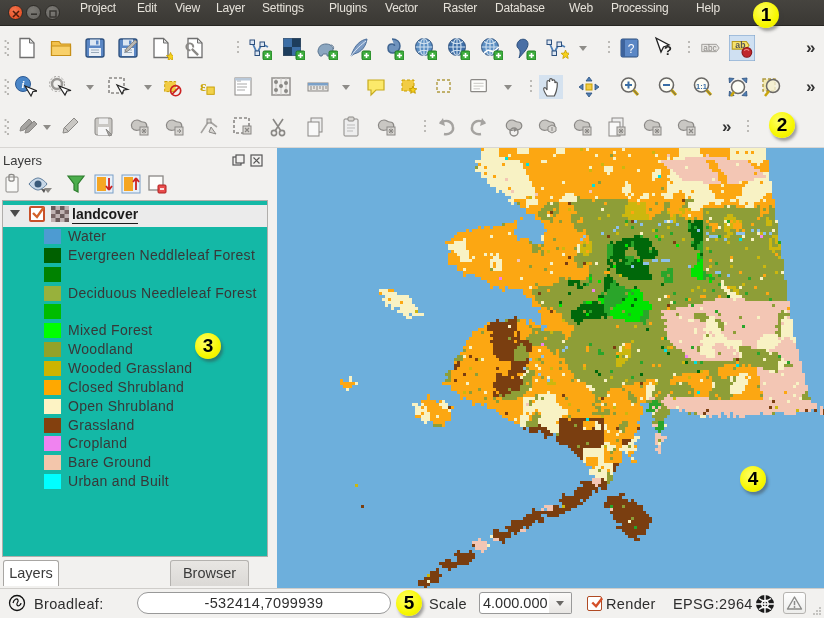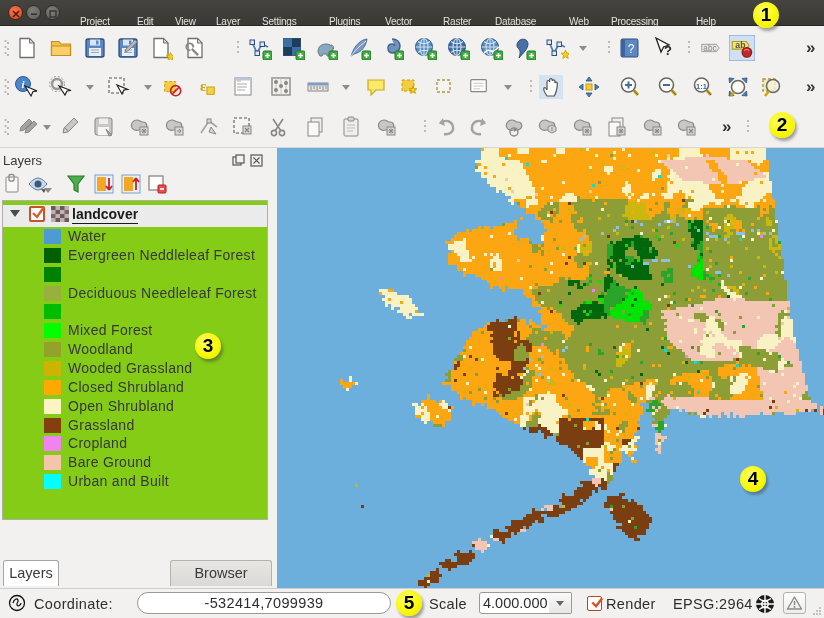--- a/index.html
+++ b/index.html
@@ -1,27 +1,27 @@
 <!DOCTYPE html>
 <html><head><meta charset="utf-8"><style>
 *{margin:0;padding:0;box-sizing:border-box}
 html,body{width:824px;height:618px;overflow:hidden;font-family:"Liberation Sans",sans-serif;background:#f2f1ef}
 .abs{position:absolute}
 #titlebar{position:absolute;left:0;top:0;width:824px;height:26px;background:linear-gradient(#46443f,#3a3834);border-bottom:1px solid #272622}
 .wbtn{position:absolute;top:5px;width:15px;height:15px;border-radius:50%;border:1.5px solid #2e2c28}
-.menu{position:absolute;top:16px;font-size:10px;color:#e6e2da;letter-spacing:-.2px}
+.menu{position:absolute;top:1px;font-size:12px;color:#e6e2da;letter-spacing:-.2px}
 #toolbars{position:absolute;left:0;top:26px;width:824px;height:122px;background:#f2f1ef;border-bottom:1px solid #d8d6d3}
 .grip{position:absolute;width:5px;height:18px;background:radial-gradient(circle 1px at 1.5px 2px,#b9b7b3 1px,transparent 1.2px),radial-gradient(circle 1px at 4px 4px,#b9b7b3 1px,transparent 1.2px);background-size:5px 6px}
 .tsep{position:absolute;width:2px;height:16px;background:radial-gradient(circle 1px at 1px 2px,#bcbab6 1px,transparent 1.2px);background-size:2px 5px}
 .ddown{position:absolute;width:0;height:0;border-left:4px solid transparent;border-right:4px solid transparent;border-top:5px solid #8e8c88}
 .chev{position:absolute;font-size:17px;font-weight:bold;color:#333;line-height:14px}
 .ycirc{position:absolute;width:26px;height:26px;border-radius:50%;background:radial-gradient(circle at 40% 35%,#ffff66,#f7f700 60%,#e8e400);box-shadow:2px 3px 3px rgba(60,60,60,.45);text-align:center;font-weight:bold;font-size:19px;line-height:26px;color:#000;z-index:50}
 #dock{position:absolute;left:0;top:148px;width:277px;height:440px;background:#f2f1ef}
 #dtitle{position:absolute;left:3px;top:5px;font-size:13px;color:#3a3a3a}
-#tree{position:absolute;left:2px;top:52px;width:266px;height:320px;background:#84cc16;border:1px solid #b0aeab;overflow:hidden}
+#tree{position:absolute;left:2px;top:52px;width:266px;height:357px;background:#14b8a6;border:1px solid #b0aeab;overflow:hidden}
 .leg{position:absolute;left:41px;width:17px;height:15px}
 .legt{position:absolute;left:65px;font-size:14px;letter-spacing:.3px;color:#383838;line-height:17px;height:17px;white-space:nowrap}
 .tab{position:absolute;top:412px;height:26px;font-size:14.5px;color:#3a3a3a;text-align:center;line-height:25px;border:1px solid #b4b2af;border-bottom:none;border-radius:3px 3px 0 0;background:linear-gradient(#e8e6e3,#dbd9d6)}
 #statusbar{position:absolute;left:0;top:588px;width:824px;height:30px;background:#f2f1ef;border-top:1px solid #cfcdca;font-size:14.5px;letter-spacing:.35px;color:#2e2e2e}
 #canvas{position:absolute;left:277px;top:148px;width:547px;height:440px;background:#6DAFDC;overflow:hidden}
 svg{display:block}
 .ticon{position:absolute}
 </style></head><body>
 
 <div id="titlebar">
@@ -464,21 +464,21 @@
 <div class="leg" style="top:217px;background:#83400e"></div>
 <div class="legt" style="top:216px">Grassland</div>
 <div class="leg" style="top:235px;background:#f083f0"></div>
 <div class="legt" style="top:234px">Cropland</div>
 <div class="leg" style="top:254px;background:#f3c6ab"></div>
 <div class="legt" style="top:253px">Bare Ground</div>
 <div class="leg" style="top:273px;background:#00ffff"></div>
 <div class="legt" style="top:272px">Urban and Built</div>
  </div>
  <div class="tab" style="left:3px;width:56px;background:#fff;border-color:#a8a6a3;z-index:3">Layers</div>
- <div class="tab" style="left:170px;width:102px">Browser</div>
+ <div class="tab" style="left:170px;width:79px">Browser</div>
 </div>
 <div class="ycirc" style="left:195px;top:333px">3</div>
 
 <div id="canvas">
 <svg width="547" height="440" viewBox="0 0 547 440" shape-rendering="crispEdges">
       <rect width="547" height="440" fill="#6DAFDC"></rect>
       <path fill="#FCA712" d="M204 0h3v3h-3zM222 0h18v6h-18zM252 0h27v6h-27zM288 0h15v45h-15zM306 0h3v51h-3zM312 0h33v3h-33zM348 0h54v3h-54zM423 0h30v6h-30zM303 3h3v48h-3zM309 3h27v3h-27zM339 3h36v3h-36zM378 3h24v3h-24zM459 3h3v3h-3zM468 3h3v3h-3zM474 3h3v3h-3zM222 6h9v3h-9zM234 6h42v6h-42zM279 6h9v27h-9zM309 6h9v12h-9zM321 6h12v9h-12zM336 6h15v3h-15zM354 6h24v15h-24zM381 6h9v6h-9zM393 6h9v3h-9zM426 6h3v3h-3zM432 6h21v3h-21zM231 9h3v3h-3zM276 9h3v45h-3zM318 9h3v39h-3zM333 9h3v9h-3zM339 9h15v9h-15zM378 9h3v12h-3zM393 9h3v3h-3zM450 9h3v3h-3zM243 12h21v3h-21zM270 12h6v36h-6zM336 12h3v39h-3zM429 12h9v3h-9zM471 12h3v3h-3zM486 12h6v12h-6zM201 15h3v3h-3zM225 15h3v3h-3zM246 15h3v6h-3zM252 15h18v18h-18zM321 15h3v18h-3zM327 15h6v3h-6zM381 15h6v6h-6zM432 15h9v6h-9zM474 15h6v3h-6zM483 15h3v9h-3zM207 18h3v3h-3zM249 18h3v9h-3zM309 18h3v33h-3zM315 18h3v18h-3zM324 18h3v33h-3zM339 18h6v33h-6zM348 18h6v15h-6zM387 18h3v27h-3zM477 18h6v3h-6zM345 21h3v18h-3zM354 21h6v24h-6zM363 21h15v3h-15zM384 21h3v18h-3zM390 21h3v6h-3zM435 21h9v3h-9zM207 24h3v3h-3zM312 24h3v18h-3zM327 24h3v27h-3zM333 24h3v27h-3zM360 24h15v21h-15zM441 24h6v9h-6zM477 24h3v3h-3zM216 27h3v3h-3zM330 27h3v24h-3zM447 27h3v30h-3zM378 30h6v24h-6zM390 30h3v3h-3zM255 33h15v6h-15zM279 33h6v18h-6zM351 33h3v3h-3zM375 33h3v12h-3zM393 33h3v3h-3zM444 33h3v3h-3zM465 33h6v3h-6zM483 33h3v3h-3zM285 36h3v12h-3zM321 36h3v15h-3zM432 36h12v6h-12zM450 36h18v3h-18zM231 39h3v3h-3zM258 39h6v6h-6zM267 39h3v18h-3zM315 39h3v15h-3zM444 39h3v3h-3zM450 39h15v9h-15zM264 42h3v18h-3zM384 42h3v3h-3zM402 42h3v18h-3zM414 42h3v3h-3zM435 42h9v3h-9zM261 45h3v18h-3zM297 45h6v3h-6zM312 45h3v6h-3zM345 45h3v6h-3zM351 45h3v3h-3zM357 45h9v3h-9zM372 45h3v15h-3zM396 45h6v21h-6zM405 45h3v6h-3zM438 45h9v6h-9zM489 45h6v12h-6zM249 48h3v3h-3zM258 48h3v3h-3zM270 48h3v6h-3zM348 48h3v3h-3zM354 48h9v3h-9zM375 48h3v21h-3zM384 48h3v15h-3zM411 48h3v3h-3zM450 48h9v3h-9zM486 48h3v3h-3zM237 51h12v3h-12zM273 51h3v3h-3zM279 51h3v3h-3zM351 51h9v3h-9zM363 51h9v3h-9zM387 51h9v3h-9zM450 51h3v6h-3zM459 51h3v9h-3zM483 51h3v18h-3zM495 51h3v9h-3zM243 54h6v6h-6zM282 54h9v18h-9zM327 54h3v3h-3zM360 54h3v3h-3zM369 54h3v12h-3zM381 54h3v12h-3zM393 54h3v15h-3zM405 54h3v3h-3zM432 54h6v6h-6zM444 54h3v6h-3zM453 54h6v3h-6zM468 54h3v3h-3zM477 54h6v3h-6zM486 54h3v6h-3zM252 57h9v9h-9zM291 57h6v3h-6zM378 57h3v9h-3zM426 57h6v3h-6zM438 57h6v3h-6zM462 57h6v3h-6zM477 57h3v3h-3zM489 57h3v9h-3zM249 60h3v6h-3zM276 60h3v3h-3zM294 60h3v6h-3zM390 60h3v3h-3zM408 60h3v12h-3zM423 60h3v12h-3zM270 63h3v3h-3zM291 63h3v45h-3zM297 63h3v3h-3zM354 63h3v3h-3zM372 63h3v9h-3zM402 63h3v3h-3zM411 63h12v3h-12zM486 63h3v3h-3zM258 66h3v6h-3zM273 66h3v3h-3zM279 66h3v33h-3zM405 66h3v3h-3zM414 66h9v3h-9zM243 69h3v3h-3zM261 69h3v3h-3zM276 69h3v21h-3zM303 69h3v6h-3zM414 69h3v3h-3zM420 69h3v3h-3zM480 69h3v3h-3zM237 72h3v9h-3zM264 72h9v3h-9zM285 72h6v27h-6zM300 72h3v3h-3zM429 72h3v3h-3zM453 72h3v3h-3zM459 72h3v12h-3zM228 75h9v9h-9zM267 75h9v6h-9zM282 75h3v54h-3zM294 75h3v57h-3zM432 75h9v3h-9zM456 75h3v6h-3zM462 75h3v6h-3zM474 75h3v3h-3zM201 78h3v51h-3zM207 78h6v27h-6zM216 78h12v27h-12zM435 78h6v3h-6zM189 81h3v21h-3zM195 81h6v27h-6zM204 81h3v51h-3zM213 81h3v6h-3zM270 81h6v21h-6zM297 81h3v18h-3zM306 81h3v6h-3zM435 81h3v3h-3zM465 81h3v3h-3zM180 84h9v6h-9zM192 84h3v27h-3zM228 84h3v54h-3zM234 84h3v57h-3zM267 84h3v36h-3zM300 84h6v6h-6zM177 87h3v6h-3zM231 87h3v54h-3zM237 87h3v54h-3zM309 87h3v9h-3zM174 90h3v6h-3zM180 90h6v3h-6zM213 90h3v15h-3zM243 90h9v39h-9zM300 90h3v6h-3zM306 90h3v3h-3zM168 93h6v3h-6zM240 93h3v18h-3zM276 93h3v42h-3zM303 93h3v3h-3zM252 96h3v21h-3zM261 96h3v3h-3zM264 99h3v3h-3zM288 99h3v15h-3zM174 102h3v15h-3zM261 102h3v36h-3zM273 102h3v12h-3zM279 102h3v33h-3zM285 102h3v3h-3zM297 102h3v6h-3zM309 102h3v3h-3zM171 105h3v12h-3zM177 105h3v12h-3zM210 105h3v30h-3zM216 105h3v3h-3zM222 105h6v6h-6zM255 105h6v30h-6zM270 105h3v33h-3zM498 105h3v3h-3zM180 108h3v15h-3zM198 108h3v21h-3zM207 108h3v24h-3zM213 108h3v3h-3zM264 108h3v30h-3zM285 108h3v21h-3zM453 108h3v3h-3zM195 111h3v15h-3zM225 111h3v33h-3zM291 111h3v18h-3zM432 111h3v3h-3zM183 114h12v6h-12zM216 114h3v6h-3zM240 114h3v27h-3zM297 114h3v18h-3zM312 114h3v3h-3zM273 117h3v6h-3zM288 117h3v15h-3zM306 117h6v12h-6zM183 120h3v3h-3zM189 120h6v6h-6zM252 120h3v18h-3zM300 120h6v12h-6zM186 123h3v6h-3zM213 123h12v6h-12zM267 123h3v15h-3zM327 123h6v3h-6zM462 123h3v3h-3zM273 126h3v12h-3zM486 126h3v3h-3zM213 129h9v9h-9zM246 129h6v18h-6zM306 129h3v3h-3zM222 132h3v9h-3zM243 132h3v9h-3zM255 135h3v6h-3zM213 138h3v3h-3zM258 138h3v3h-3zM450 138h3v3h-3zM477 138h3v3h-3zM111 141h6v3h-6zM252 141h3v9h-3zM270 141h3v3h-3zM102 144h3v3h-3zM489 144h3v3h-3zM249 147h3v3h-3zM255 147h3v12h-3zM390 147h3v3h-3zM423 147h6v3h-6zM441 147h3v3h-3zM111 150h3v3h-3zM411 150h3v3h-3zM123 153h3v3h-3zM258 153h3v6h-3zM261 156h3v3h-3zM264 159h6v18h-6zM273 159h3v3h-3zM390 159h3v3h-3zM510 159h3v3h-3zM261 162h3v3h-3zM270 162h3v21h-3zM276 162h3v21h-3zM273 165h3v18h-3zM279 165h6v18h-6zM243 171h6v21h-6zM252 171h3v6h-3zM210 174h3v3h-3zM240 174h3v9h-3zM255 174h3v6h-3zM285 174h6v12h-6zM372 174h3v3h-3zM207 177h3v66h-3zM249 177h3v12h-3zM258 177h6v3h-6zM291 177h6v6h-6zM339 177h3v3h-3zM201 180h6v3h-6zM252 180h3v6h-3zM267 180h3v3h-3zM195 183h9v27h-9zM210 183h6v3h-6zM237 183h3v6h-3zM258 183h3v3h-3zM291 183h3v6h-3zM204 186h3v24h-3zM210 186h3v75h-3zM288 186h3v6h-3zM192 189h3v9h-3zM213 189h3v3h-3zM267 189h3v3h-3zM384 189h3v3h-3zM189 192h3v42h-3zM237 192h3v3h-3zM213 195h3v66h-3zM348 195h6v6h-6zM186 198h3v3h-3zM255 198h15v3h-15zM309 198h3v6h-3zM393 198h3v3h-3zM192 201h3v6h-3zM255 201h6v9h-6zM264 201h9v6h-9zM279 201h3v54h-3zM183 204h6v3h-6zM252 204h3v6h-3zM261 204h3v6h-3zM273 204h3v15h-3zM339 204h3v3h-3zM216 207h3v27h-3zM267 207h6v21h-6zM276 207h3v27h-3zM186 210h3v15h-3zM192 210h6v9h-6zM219 210h3v9h-3zM255 210h3v12h-3zM264 210h3v3h-3zM282 210h6v3h-6zM177 213h3v3h-3zM183 213h3v39h-3zM198 213h9v12h-9zM222 213h12v9h-12zM252 213h3v9h-3zM258 213h6v3h-6zM285 213h3v12h-3zM459 213h3v3h-3zM249 216h3v3h-3zM261 216h6v3h-6zM282 216h3v3h-3zM288 216h3v33h-3zM306 216h3v3h-3zM375 216h3v3h-3zM381 216h3v3h-3zM447 216h12v3h-12zM465 216h3v9h-3zM471 216h3v12h-3zM180 219h3v27h-3zM195 219h3v39h-3zM258 219h3v12h-3zM264 219h3v9h-3zM441 219h15v9h-15zM459 219h6v6h-6zM468 219h3v6h-3zM474 219h6v33h-6zM174 222h6v9h-6zM192 222h3v21h-3zM219 222h12v3h-12zM261 222h3v3h-3zM273 222h3v9h-3zM282 222h3v36h-3zM291 222h3v33h-3zM426 222h6v6h-6zM456 222h3v6h-3zM201 225h6v15h-6zM225 225h6v3h-6zM240 225h6v3h-6zM294 225h3v6h-3zM405 225h21v3h-21zM459 225h3v3h-3zM186 228h3v15h-3zM198 228h3v27h-3zM234 228h3v3h-3zM255 228h3v21h-3zM261 228h3v18h-3zM267 228h3v18h-3zM285 228h3v18h-3zM396 228h15v6h-15zM414 228h15v3h-15zM432 228h3v15h-3zM444 228h6v3h-6zM468 228h3v3h-3zM480 228h3v9h-3zM63 231h3v6h-3zM174 231h3v12h-3zM264 231h3v15h-3zM297 231h3v39h-3zM369 231h9v3h-9zM393 231h3v6h-3zM411 231h12v6h-12zM426 231h6v18h-6zM471 231h3v21h-3zM66 234h12v3h-12zM165 234h9v3h-9zM177 234h3v9h-3zM249 234h3v3h-3zM258 234h3v12h-3zM294 234h3v36h-3zM300 234h9v27h-9zM357 234h6v15h-6zM366 234h6v3h-6zM375 234h3v3h-3zM396 234h3v3h-3zM423 234h3v15h-3zM66 237h9v3h-9zM189 237h3v15h-3zM270 237h9v6h-9zM345 237h12v3h-12zM366 237h3v18h-3zM414 237h9v3h-9zM468 237h3v15h-3zM204 240h3v18h-3zM216 240h3v3h-3zM309 240h3v30h-3zM333 240h12v15h-12zM348 240h9v3h-9zM363 240h3v9h-3zM417 240h6v3h-6zM480 240h3v12h-3zM201 243h3v12h-3zM219 243h3v3h-3zM249 243h6v6h-6zM273 243h6v3h-6zM312 243h3v27h-3zM330 243h3v3h-3zM345 243h6v21h-6zM354 243h3v3h-3zM381 243h3v3h-3zM393 243h3v3h-3zM411 243h3v3h-3zM417 243h3v6h-3zM465 243h3v9h-3zM483 243h3v3h-3zM507 243h3v3h-3zM150 246h3v18h-3zM186 246h3v3h-3zM192 246h3v6h-3zM207 246h3v3h-3zM246 246h3v3h-3zM315 246h3v9h-3zM378 246h3v3h-3zM420 246h3v3h-3zM438 246h3v3h-3zM456 246h9v6h-9zM219 249h6v3h-6zM240 249h6v18h-6zM285 249h3v12h-3zM321 249h3v3h-3zM327 249h6v6h-6zM360 249h3v24h-3zM441 249h3v3h-3zM453 249h3v3h-3zM483 249h3v3h-3zM144 252h6v3h-6zM153 252h6v21h-6zM162 252h3v3h-3zM207 252h3v3h-3zM216 252h3v9h-3zM222 252h18v12h-18zM255 252h3v3h-3zM288 252h3v9h-3zM324 252h3v3h-3zM351 252h3v39h-3zM363 252h3v3h-3zM147 255h3v3h-3zM159 255h3v12h-3zM219 255h3v9h-3zM318 255h6v3h-6zM330 255h6v6h-6zM339 255h6v21h-6zM357 255h3v30h-3zM144 258h3v3h-3zM162 258h3v18h-3zM174 258h3v3h-3zM291 258h3v9h-3zM315 258h3v6h-3zM324 258h6v3h-6zM354 258h3v33h-3zM363 258h3v9h-3zM165 261h6v12h-6zM258 261h3v3h-3zM303 261h6v9h-6zM318 261h3v3h-3zM324 261h3v3h-3zM333 261h6v3h-6zM144 264h3v3h-3zM171 264h3v9h-3zM222 264h6v3h-6zM231 264h9v6h-9zM249 264h3v3h-3zM255 264h3v3h-3zM261 264h3v3h-3zM300 264h3v6h-3zM333 264h3v33h-3zM345 264h3v9h-3zM138 267h6v3h-6zM225 267h6v3h-6zM240 267h3v9h-3zM252 267h3v6h-3zM285 267h6v3h-6zM315 267h9v3h-9zM327 267h6v9h-6zM336 267h3v30h-3zM348 267h3v6h-3zM159 270h3v6h-3zM231 270h6v3h-6zM291 270h3v3h-3zM156 273h3v3h-3zM165 273h3v6h-3zM237 273h3v3h-3zM279 273h3v3h-3zM306 273h12v6h-12zM330 276h3v6h-3zM339 276h3v3h-3zM360 276h3v3h-3zM309 279h6v3h-6zM348 279h3v12h-3zM327 282h3v12h-3zM339 282h3v3h-3zM330 285h3v9h-3zM342 285h6v6h-6zM339 288h3v3h-3zM342 291h3v9h-3zM339 294h3v21h-3zM357 297h3v3h-3zM327 300h3v15h-3zM330 303h3v12h-3zM336 303h3v12h-3zM342 303h3v12h-3zM351 303h6v3h-6zM333 306h3v3h-3zM351 306h3v3h-3zM309 309h12v9h-12zM333 312h3v3h-3zM354 312h6v3h-6zM315 318h3v3h-3zM324 318h3v3h-3zM330 321h3v3h-3z"></path>
       <path fill="#F8F2C4" d="M207 0h15v18h-15zM240 0h12v6h-12zM279 0h9v6h-9zM309 0h3v3h-3zM345 0h3v3h-3zM402 0h21v9h-21zM453 0h36v3h-36zM204 3h3v27h-3zM336 3h3v3h-3zM453 3h6v9h-6zM462 3h6v9h-6zM471 3h3v9h-3zM477 3h12v9h-12zM231 6h3v3h-3zM276 6h3v3h-3zM318 6h3v3h-3zM351 6h3v3h-3zM378 6h3v3h-3zM423 6h3v3h-3zM459 6h3v6h-3zM468 6h3v6h-3zM474 6h3v9h-3zM222 9h6v6h-6zM336 9h3v3h-3zM390 9h3v3h-3zM396 9h12v3h-12zM198 12h6v3h-6zM228 12h15v18h-15zM264 12h6v3h-6zM381 12h3v3h-3zM477 12h9v3h-9zM222 15h3v27h-3zM243 15h3v36h-3zM459 15h3v3h-3zM480 15h3v3h-3zM201 18h3v6h-3zM210 18h12v9h-12zM225 18h3v27h-3zM312 18h3v3h-3zM327 18h9v6h-9zM408 18h3v3h-3zM198 21h3v3h-3zM207 21h3v3h-3zM246 21h3v30h-3zM360 21h3v3h-3zM378 21h6v6h-6zM393 21h3v12h-3zM330 24h3v3h-3zM375 24h3v9h-3zM396 24h3v21h-3zM486 24h6v3h-6zM207 27h9v3h-9zM219 27h3v18h-3zM249 27h3v21h-3zM378 27h3v3h-3zM390 27h3v3h-3zM399 27h3v18h-3zM489 27h3v18h-3zM210 30h9v6h-9zM231 30h12v9h-12zM402 30h3v12h-3zM435 30h3v3h-3zM477 30h12v3h-12zM228 33h3v15h-3zM252 33h3v15h-3zM285 33h3v3h-3zM348 33h3v15h-3zM390 33h3v18h-3zM405 33h21v9h-21zM462 33h3v3h-3zM471 33h12v21h-12zM486 33h3v15h-3zM492 33h3v12h-3zM213 36h6v3h-6zM351 36h3v9h-3zM393 36h3v15h-3zM426 36h6v21h-6zM444 36h3v3h-3zM468 36h3v18h-3zM483 36h3v15h-3zM234 39h9v3h-9zM255 39h3v18h-3zM264 39h3v3h-3zM345 39h3v6h-3zM465 39h3v18h-3zM231 42h3v6h-3zM237 42h6v9h-6zM405 42h9v3h-9zM417 42h9v18h-9zM432 42h3v12h-3zM444 42h3v3h-3zM234 45h3v12h-3zM288 45h9v9h-9zM354 45h3v3h-3zM366 45h6v6h-6zM375 45h3v3h-3zM384 45h6v3h-6zM408 45h9v3h-9zM435 45h3v9h-3zM273 48h3v3h-3zM285 48h3v6h-3zM297 48h3v6h-3zM318 48h3v3h-3zM351 48h3v3h-3zM363 48h3v3h-3zM387 48h3v3h-3zM408 48h3v3h-3zM414 48h3v3h-3zM459 48h6v3h-6zM231 51h3v3h-3zM249 51h6v6h-6zM258 51h3v6h-3zM282 51h3v3h-3zM360 51h3v3h-3zM438 51h9v3h-9zM453 51h6v3h-6zM462 51h3v6h-3zM486 51h3v3h-3zM273 54h3v3h-3zM411 54h6v6h-6zM438 54h6v3h-6zM471 54h6v6h-6zM249 57h3v3h-3zM450 57h3v3h-3zM468 57h3v3h-3zM324 60h3v3h-3zM414 60h9v3h-9zM270 66h3v3h-3zM411 66h3v3h-3zM432 69h3v3h-3zM390 72h3v3h-3zM447 72h3v3h-3zM498 72h3v3h-3zM450 75h3v3h-3zM441 78h3v3h-3zM495 81h3v3h-3zM231 84h3v3h-3zM363 84h3v3h-3zM480 84h3v3h-3zM213 87h3v3h-3zM264 87h3v6h-3zM465 87h3v3h-3zM186 90h3v24h-3zM429 90h3v3h-3zM474 90h3v3h-3zM177 93h9v12h-9zM171 96h6v6h-6zM300 96h3v9h-3zM189 102h3v12h-3zM180 105h6v3h-6zM207 105h3v3h-3zM213 105h3v3h-3zM219 105h3v18h-3zM285 105h3v3h-3zM183 108h3v6h-3zM195 108h3v3h-3zM216 108h3v6h-3zM192 111h3v3h-3zM213 111h3v9h-3zM222 111h3v12h-3zM453 111h3v3h-3zM273 114h3v3h-3zM318 114h3v3h-3zM186 120h3v3h-3zM216 120h3v3h-3zM429 120h3v3h-3zM273 123h3v3h-3zM504 123h3v3h-3zM243 129h3v3h-3zM483 129h3v3h-3zM444 132h3v9h-3zM252 138h3v3h-3zM447 138h3v6h-3zM462 138h3v3h-3zM102 141h9v3h-9zM450 141h3v6h-3zM105 144h15v3h-15zM453 144h6v6h-6zM108 147h24v3h-24zM387 147h3v3h-3zM459 147h6v3h-6zM105 150h6v3h-6zM114 150h21v3h-21zM381 150h3v3h-3zM456 150h3v3h-3zM108 153h15v3h-15zM126 153h9v12h-9zM264 153h3v3h-3zM393 153h3v3h-3zM108 156h3v3h-3zM114 156h12v3h-12zM135 156h3v12h-3zM114 159h3v3h-3zM123 159h3v6h-3zM138 159h3v3h-3zM423 159h3v3h-3zM120 162h3v3h-3zM507 162h3v3h-3zM126 165h6v3h-6zM138 165h9v3h-9zM129 168h6v3h-6zM402 168h3v3h-3zM432 168h6v15h-6zM480 168h3v3h-3zM507 168h3v21h-3zM411 171h6v3h-6zM429 171h3v15h-3zM504 171h3v3h-3zM510 171h6v18h-6zM438 174h3v21h-3zM447 174h3v3h-3zM231 177h3v3h-3zM504 177h3v15h-3zM417 180h3v6h-3zM426 180h3v3h-3zM441 180h3v15h-3zM435 183h3v3h-3zM426 186h3v21h-3zM432 186h3v24h-3zM444 186h3v9h-3zM486 186h15v12h-15zM429 189h3v21h-3zM435 189h3v9h-3zM447 189h3v9h-3zM483 189h3v12h-3zM513 189h6v3h-6zM285 192h3v3h-3zM402 192h3v3h-3zM423 192h3v3h-3zM450 192h15v6h-15zM480 192h3v9h-3zM501 192h3v3h-3zM516 192h3v3h-3zM345 195h3v3h-3zM192 198h3v3h-3zM342 198h3v6h-3zM423 198h3v9h-3zM450 198h3v3h-3zM456 198h6v3h-6zM486 198h12v3h-12zM261 201h3v3h-3zM360 201h3v3h-3zM435 201h3v9h-3zM459 201h3v3h-3zM489 201h3v3h-3zM456 204h3v3h-3zM462 204h3v6h-3zM492 204h3v3h-3zM186 207h3v3h-3zM348 207h3v3h-3zM204 210h3v3h-3zM486 210h3v3h-3zM504 210h3v12h-3zM501 213h3v9h-3zM507 213h3v3h-3zM258 216h3v3h-3zM261 219h3v3h-3zM249 222h3v3h-3zM492 222h6v3h-6zM246 225h3v3h-3zM285 225h3v3h-3zM396 225h3v3h-3zM462 225h9v3h-9zM504 225h3v3h-3zM72 228h3v6h-3zM243 228h3v3h-3zM270 228h3v3h-3zM453 228h3v6h-3zM459 228h9v15h-9zM471 228h3v3h-3zM258 231h3v3h-3zM300 231h3v3h-3zM327 231h3v3h-3zM378 231h3v3h-3zM423 231h3v3h-3zM468 231h3v6h-3zM78 234h3v3h-3zM189 234h3v3h-3zM345 234h3v3h-3zM372 234h3v15h-3zM402 234h3v3h-3zM435 234h3v6h-3zM456 234h3v12h-3zM486 234h3v3h-3zM519 234h3v3h-3zM309 237h6v3h-6zM369 237h3v15h-3zM375 237h3v6h-3zM453 237h3v9h-3zM516 237h3v3h-3zM69 240h3v3h-3zM252 240h3v3h-3zM312 240h6v3h-6zM207 243h3v3h-3zM270 243h3v39h-3zM459 243h6v3h-6zM261 246h9v3h-9zM273 246h6v39h-6zM330 246h3v3h-3zM516 246h3v3h-3zM246 249h12v3h-12zM261 249h3v15h-3zM267 249h3v30h-3zM363 249h3v3h-3zM492 249h3v3h-3zM522 249h3v3h-3zM165 252h3v9h-3zM246 252h6v3h-6zM258 252h3v9h-3zM264 252h3v27h-3zM510 252h3v3h-3zM135 255h6v3h-6zM144 255h3v3h-3zM162 255h3v3h-3zM168 255h3v6h-3zM246 255h3v24h-3zM255 255h3v9h-3zM279 255h3v18h-3zM324 255h3v3h-3zM336 255h3v3h-3zM354 255h3v3h-3zM138 258h6v9h-6zM147 258h3v18h-3zM249 258h6v6h-6zM282 258h3v12h-3zM399 258h3v3h-3zM144 261h3v3h-3zM171 261h3v3h-3zM285 261h6v6h-6zM150 264h3v9h-3zM252 264h3v3h-3zM375 264h3v3h-3zM144 267h3v6h-3zM159 267h3v3h-3zM243 267h3v12h-3zM249 267h3v6h-3zM423 267h6v3h-6zM237 270h3v3h-3zM261 270h3v6h-3zM318 273h3v9h-3zM279 276h3v9h-3zM321 276h3v6h-3zM327 276h3v6h-3zM387 276h3v3h-3zM306 279h3v3h-3zM330 282h3v3h-3zM342 282h3v3h-3zM339 285h3v3h-3zM357 288h6v3h-6zM354 291h6v3h-6zM327 294h6v3h-6zM351 294h6v3h-6zM381 294h3v3h-3zM324 297h3v21h-3zM330 297h9v3h-9zM345 297h6v6h-6zM354 297h3v6h-3zM306 300h18v9h-18zM330 300h6v3h-6zM342 300h3v3h-3zM351 300h3v3h-3zM357 300h3v3h-3zM348 303h3v3h-3zM306 309h3v6h-3zM321 309h3v12h-3zM354 309h3v3h-3zM327 315h9v6h-9zM318 318h3v12h-3zM312 321h6v6h-6zM324 321h6v9h-6zM333 321h3v6h-3zM321 324h3v6h-3zM327 330h3v3h-3zM351 372h3v3h-3zM213 387h3v3h-3zM210 396h3v3h-3zM150 432h3v3h-3z"></path>
       <path fill="#CCB70E" d="M303 0h3v3h-3zM375 3h3v3h-3zM324 15h3v3h-3zM345 18h3v3h-3zM312 21h3v3h-3zM252 48h3v3h-3zM351 54h9v9h-9zM363 54h6v18h-6zM348 57h3v12h-3zM360 57h3v15h-3zM291 60h3v3h-3zM402 60h6v3h-6zM411 60h3v3h-3zM351 63h3v9h-3zM357 63h3v9h-3zM390 63h3v3h-3zM405 63h3v3h-3zM429 63h3v3h-3zM330 66h3v3h-3zM345 66h3v3h-3zM354 66h3v6h-3zM369 66h3v6h-3zM396 66h3v9h-3zM402 66h3v3h-3zM450 66h6v6h-6zM321 69h3v3h-3zM393 69h3v3h-3zM411 69h3v3h-3zM447 69h3v3h-3zM456 69h3v6h-3zM489 69h3v9h-3zM462 72h3v3h-3zM492 72h3v6h-3zM348 75h3v3h-3zM447 75h3v9h-3zM453 75h3v6h-3zM390 78h3v3h-3zM450 78h3v12h-3zM375 81h3v3h-3zM339 84h3v3h-3zM453 84h3v3h-3zM483 84h3v3h-3zM384 87h3v3h-3zM447 87h3v3h-3zM495 87h6v3h-6zM405 90h3v3h-3zM438 90h3v3h-3zM492 90h3v12h-3zM498 90h3v6h-3zM306 93h3v3h-3zM312 93h3v12h-3zM450 93h3v3h-3zM303 96h3v9h-3zM309 96h3v6h-3zM501 96h3v6h-3zM285 99h3v3h-3zM306 99h3v9h-3zM429 99h3v3h-3zM468 99h3v3h-3zM495 99h6v3h-6zM270 102h3v3h-3zM495 102h3v3h-3zM309 105h3v3h-3zM480 108h3v3h-3zM501 108h3v3h-3zM309 114h3v3h-3zM432 117h3v3h-3zM453 117h3v3h-3zM486 117h3v3h-3zM498 123h3v3h-3zM342 126h3v3h-3zM465 135h3v3h-3zM420 138h3v3h-3zM453 138h6v3h-6zM414 141h3v3h-3zM426 141h3v3h-3zM456 141h6v3h-6zM459 144h3v3h-3zM138 162h3v3h-3zM285 171h3v3h-3zM357 177h3v3h-3zM273 183h3v3h-3zM354 192h3v3h-3zM345 198h3v9h-3zM390 198h3v3h-3zM348 201h6v6h-6zM342 204h3v15h-3zM351 207h3v3h-3zM201 210h3v3h-3zM258 210h3v3h-3zM339 210h3v9h-3zM345 210h6v3h-6zM345 213h3v3h-3zM405 213h3v3h-3zM192 219h3v3h-3zM273 219h3v3h-3zM306 219h3v3h-3zM423 222h3v3h-3zM333 228h3v3h-3zM411 228h3v3h-3zM273 231h3v6h-3zM348 231h3v3h-3zM270 234h3v3h-3zM276 234h3v3h-3zM378 234h3v3h-3zM186 243h3v3h-3zM396 249h3v3h-3zM291 255h3v3h-3zM336 258h3v3h-3zM498 258h3v3h-3zM519 261h3v3h-3zM348 264h3v3h-3zM324 267h3v3h-3zM327 297h3v3h-3zM78 336h3v3h-3zM285 357h3v3h-3zM150 426h3v3h-3z"></path>
       <path fill="#8E9E37" d="M333 6h3v3h-3zM198 18h3v3h-3zM321 33h3v3h-3zM384 39h3v3h-3zM300 48h3v24h-3zM303 51h12v18h-12zM318 51h33v3h-33zM408 51h9v3h-9zM240 54h3v3h-3zM270 54h3v9h-3zM276 54h6v6h-6zM294 54h6v3h-6zM315 54h12v6h-12zM330 54h21v3h-21zM378 54h3v3h-3zM387 54h6v6h-6zM408 54h3v6h-3zM267 57h3v15h-3zM273 57h3v6h-3zM297 57h3v6h-3zM327 57h21v9h-21zM405 57h3v3h-3zM447 57h3v12h-3zM453 57h6v9h-6zM480 57h3v12h-3zM492 57h3v15h-3zM264 60h3v12h-3zM279 60h3v6h-3zM315 60h9v9h-9zM372 60h3v3h-3zM387 60h3v12h-3zM426 60h21v3h-21zM450 60h3v6h-3zM459 60h21v12h-21zM486 60h3v3h-3zM495 60h3v21h-3zM261 63h3v6h-3zM276 63h3v6h-3zM324 63h3v21h-3zM384 63h3v24h-3zM426 63h3v60h-3zM432 63h15v6h-15zM294 66h6v9h-6zM327 66h3v57h-3zM333 66h12v12h-12zM378 66h6v9h-6zM390 66h3v6h-3zM399 66h3v9h-3zM429 66h3v6h-3zM456 66h3v3h-3zM486 66h6v3h-6zM270 69h6v3h-6zM306 69h15v12h-15zM330 69h3v18h-3zM345 69h6v3h-6zM375 69h3v12h-3zM402 69h6v21h-6zM417 69h3v3h-3zM435 69h12v6h-12zM483 69h6v15h-6zM273 72h3v3h-3zM282 72h3v3h-3zM321 72h3v60h-3zM345 72h3v18h-3zM351 72h3v18h-3zM360 72h15v3h-15zM408 72h3v78h-3zM414 72h3v3h-3zM432 72h3v3h-3zM465 72h18v3h-18zM225 75h3v3h-3zM297 75h9v6h-9zM354 75h9v3h-9zM366 75h9v15h-9zM378 75h3v6h-3zM387 75h12v3h-12zM429 75h3v3h-3zM441 75h6v3h-6zM465 75h9v6h-9zM477 75h6v6h-6zM498 75h3v12h-3zM333 78h6v3h-6zM342 78h3v15h-3zM348 78h3v12h-3zM357 78h9v6h-9zM381 78h3v12h-3zM387 78h3v33h-3zM393 78h9v6h-9zM432 78h3v9h-3zM444 78h3v54h-3zM474 78h3v3h-3zM489 78h6v6h-6zM300 81h6v3h-6zM309 81h12v6h-12zM333 81h3v12h-3zM339 81h3v3h-3zM354 81h3v9h-3zM390 81h3v30h-3zM429 81h3v3h-3zM438 81h6v6h-6zM453 81h6v3h-6zM462 81h3v3h-3zM468 81h6v18h-6zM477 81h3v57h-3zM336 84h3v12h-3zM357 84h6v3h-6zM375 84h6v3h-6zM396 84h6v9h-6zM411 84h3v33h-3zM435 84h3v3h-3zM447 84h3v3h-3zM456 84h3v54h-3zM474 84h3v6h-3zM489 84h3v60h-3zM495 84h3v3h-3zM312 87h9v6h-9zM324 87h3v57h-3zM339 87h3v6h-3zM375 87h3v12h-3zM393 87h3v33h-3zM429 87h3v3h-3zM453 87h3v21h-3zM459 87h6v3h-6zM480 87h3v21h-3zM486 87h3v30h-3zM492 87h3v3h-3zM276 90h3v3h-3zM330 90h3v6h-3zM372 90h3v3h-3zM378 90h3v12h-3zM384 90h3v21h-3zM402 90h3v69h-3zM414 90h3v3h-3zM432 90h6v12h-6zM441 90h3v33h-3zM450 90h3v3h-3zM459 90h3v51h-3zM465 90h3v45h-3zM483 90h3v39h-3zM495 90h3v9h-3zM252 93h3v3h-3zM315 93h6v21h-6zM381 93h3v57h-3zM399 93h3v3h-3zM405 93h3v66h-3zM429 93h3v6h-3zM438 93h3v21h-3zM447 93h3v45h-3zM462 93h3v30h-3zM474 93h3v60h-3zM255 96h6v9h-6zM264 96h3v3h-3zM306 96h3v3h-3zM396 96h3v48h-3zM450 96h3v30h-3zM498 96h3v3h-3zM261 99h3v3h-3zM279 99h3v3h-3zM297 99h3v3h-3zM351 99h6v9h-6zM372 99h3v3h-3zM399 99h3v60h-3zM414 99h3v21h-3zM471 99h3v30h-3zM264 102h3v6h-3zM348 102h3v6h-3zM357 102h3v9h-3zM417 102h6v3h-6zM429 102h3v18h-3zM435 102h3v27h-3zM468 102h3v42h-3zM492 102h3v48h-3zM498 102h6v3h-6zM300 105h6v15h-6zM312 105h3v9h-3zM417 105h3v12h-3zM432 105h3v6h-3zM495 105h3v48h-3zM501 105h3v3h-3zM297 108h3v6h-3zM306 108h6v6h-6zM360 108h3v3h-3zM378 108h3v3h-3zM498 108h3v15h-3zM333 111h3v3h-3zM342 111h3v3h-3zM366 111h9v3h-9zM480 111h3v42h-3zM501 111h6v12h-6zM315 114h3v27h-3zM336 114h3v3h-3zM372 114h9v12h-9zM384 114h9v6h-9zM432 114h3v3h-3zM453 114h3v3h-3zM252 117h3v3h-3zM312 117h3v9h-3zM318 117h3v36h-3zM330 117h3v3h-3zM438 117h3v6h-3zM213 120h3v3h-3zM267 120h3v3h-3zM333 120h6v9h-6zM384 120h6v3h-6zM411 120h3v30h-3zM432 120h3v6h-3zM453 120h3v18h-3zM486 120h3v6h-3zM429 123h3v3h-3zM501 123h3v30h-3zM327 126h3v3h-3zM339 126h3v9h-3zM375 126h6v90h-6zM390 126h3v3h-3zM438 126h3v24h-3zM462 126h3v12h-3zM498 126h3v27h-3zM504 126h3v27h-3zM282 129h6v24h-6zM291 129h3v3h-3zM309 129h3v6h-3zM336 129h3v3h-3zM342 129h9v9h-9zM384 129h3v6h-3zM414 129h6v12h-6zM429 129h3v24h-3zM441 129h3v6h-3zM450 129h3v9h-3zM486 129h3v24h-3zM288 132h3v42h-3zM303 132h6v3h-6zM351 132h24v6h-24zM420 132h9v6h-9zM435 132h3v9h-3zM471 132h3v21h-3zM483 132h3v21h-3zM507 132h3v21h-3zM258 135h3v3h-3zM276 135h6v27h-6zM297 135h3v27h-3zM303 135h3v3h-3zM312 135h3v18h-3zM321 135h3v12h-3zM387 135h9v12h-9zM432 135h3v18h-3zM261 138h15v3h-15zM291 138h6v6h-6zM306 138h6v15h-6zM348 138h9v3h-9zM360 138h15v3h-15zM384 138h3v24h-3zM423 138h6v3h-6zM441 138h3v9h-3zM465 138h3v12h-3zM255 141h15v3h-15zM273 141h3v18h-3zM300 141h6v15h-6zM363 141h12v3h-12zM417 141h9v6h-9zM444 141h3v9h-3zM453 141h3v3h-3zM462 141h3v6h-3zM477 141h3v12h-3zM255 144h6v3h-6zM264 144h9v9h-9zM294 144h3v18h-3zM315 144h3v9h-3zM327 144h3v3h-3zM348 144h3v3h-3zM366 144h9v9h-9zM414 144h3v12h-3zM426 144h3v3h-3zM435 144h3v9h-3zM447 144h3v6h-3zM258 147h6v6h-6zM291 147h3v30h-3zM393 147h6v6h-6zM417 147h6v9h-6zM468 147h3v6h-3zM489 147h3v6h-3zM387 150h6v6h-6zM423 150h6v3h-6zM261 153h3v3h-3zM267 153h6v6h-6zM285 153h3v18h-3zM321 153h3v3h-3zM372 153h3v3h-3zM381 153h3v63h-3zM408 153h6v3h-6zM423 153h3v3h-3zM264 156h3v3h-3zM300 156h3v3h-3zM387 156h3v6h-3zM393 156h6v6h-6zM408 156h3v3h-3zM495 156h3v3h-3zM270 159h3v3h-3zM282 159h3v6h-3zM333 159h3v3h-3zM279 162h3v3h-3zM306 162h3v3h-3zM345 162h3v3h-3zM372 162h3v12h-3zM504 162h3v9h-3zM384 165h3v3h-3zM399 165h3v3h-3zM417 165h12v6h-12zM441 165h3v3h-3zM501 165h3v24h-3zM507 165h6v3h-6zM324 168h3v36h-3zM330 168h6v54h-6zM429 168h3v3h-3zM462 168h3v3h-3zM228 171h3v3h-3zM240 171h3v3h-3zM294 171h3v6h-3zM306 171h18v24h-18zM327 171h3v60h-3zM336 171h12v6h-12zM369 171h3v9h-3zM384 171h6v3h-6zM423 171h6v3h-6zM438 171h6v3h-6zM297 174h3v57h-3zM303 174h3v60h-3zM348 174h18v3h-18zM384 174h3v15h-3zM441 174h6v6h-6zM252 177h3v3h-3zM300 177h3v54h-3zM336 177h3v21h-3zM342 177h15v15h-15zM360 177h9v24h-9zM372 177h3v54h-3zM387 177h3v3h-3zM498 177h3v3h-3zM255 180h9v3h-9zM339 180h3v24h-3zM357 180h3v54h-3zM444 180h3v3h-3zM204 183h3v3h-3zM255 183h3v15h-3zM261 183h12v6h-12zM276 183h9v18h-9zM294 183h3v42h-3zM369 183h3v48h-3zM387 183h3v6h-3zM456 183h3v3h-3zM498 183h3v3h-3zM252 186h3v9h-3zM258 186h3v12h-3zM273 186h3v18h-3zM285 186h3v6h-3zM429 186h3v3h-3zM231 189h3v3h-3zM249 189h3v3h-3zM261 189h6v6h-6zM270 189h3v12h-3zM291 189h3v33h-3zM267 192h3v6h-3zM288 192h3v6h-3zM342 192h12v3h-12zM384 192h9v6h-9zM243 195h3v18h-3zM261 195h3v3h-3zM285 195h3v6h-3zM306 195h6v3h-6zM315 195h9v6h-9zM342 195h3v3h-3zM354 195h3v33h-3zM393 195h3v3h-3zM240 198h3v15h-3zM246 198h3v15h-3zM306 198h3v18h-3zM312 198h3v39h-3zM387 198h3v3h-3zM396 198h3v27h-3zM420 198h3v6h-3zM462 198h12v6h-12zM186 201h3v3h-3zM237 201h3v12h-3zM276 201h3v6h-3zM282 201h3v9h-3zM288 201h3v15h-3zM315 201h6v21h-6zM336 201h3v39h-3zM363 201h6v12h-6zM384 201h3v51h-3zM390 201h6v3h-6zM399 201h6v27h-6zM474 201h15v3h-15zM249 204h3v6h-3zM285 204h3v6h-3zM309 204h3v33h-3zM360 204h3v30h-3zM387 204h3v45h-3zM393 204h3v27h-3zM405 204h3v9h-3zM441 204h3v3h-3zM465 204h15v12h-15zM483 204h9v6h-9zM495 204h6v18h-6zM180 207h6v6h-6zM321 207h6v18h-6zM345 207h3v3h-3zM390 207h3v39h-3zM480 207h3v12h-3zM492 207h3v15h-3zM177 210h3v3h-3zM261 210h3v3h-3zM351 210h3v27h-3zM408 210h6v3h-6zM456 210h3v6h-3zM462 210h3v9h-3zM483 210h3v9h-3zM489 210h3v12h-3zM501 210h3v3h-3zM264 213h3v3h-3zM282 213h3v3h-3zM348 213h3v18h-3zM366 213h3v21h-3zM411 213h6v12h-6zM420 213h3v9h-3zM426 213h30v3h-30zM486 213h3v9h-3zM345 216h3v18h-3zM363 216h3v9h-3zM378 216h3v15h-3zM405 216h6v9h-6zM417 216h3v9h-3zM423 216h24v3h-24zM468 216h3v3h-3zM474 216h6v3h-6zM507 216h9v3h-9zM249 219h3v3h-3zM282 219h3v3h-3zM339 219h6v21h-6zM375 219h3v12h-3zM381 219h3v24h-3zM423 219h18v3h-18zM456 219h3v3h-3zM171 222h3v12h-3zM252 222h6v6h-6zM306 222h3v12h-3zM315 222h3v18h-3zM330 222h3v21h-3zM432 222h9v6h-9zM498 222h3v3h-3zM168 225h3v3h-3zM198 225h3v3h-3zM249 225h3v9h-3zM318 225h3v30h-3zM324 225h3v24h-3zM333 225h3v3h-3zM246 228h3v18h-3zM252 228h3v12h-3zM264 228h3v3h-3zM321 228h3v21h-3zM363 228h3v6h-3zM429 228h3v3h-3zM435 228h9v6h-9zM450 228h3v24h-3zM456 228h3v6h-3zM168 231h3v3h-3zM294 231h3v3h-3zM333 231h3v9h-3zM354 231h3v6h-3zM444 231h6v21h-6zM327 234h3v15h-3zM348 234h3v3h-3zM399 234h3v15h-3zM405 234h6v15h-6zM438 234h6v12h-6zM453 234h3v3h-3zM243 237h3v12h-3zM249 237h3v6h-3zM363 237h3v3h-3zM378 237h3v9h-3zM393 237h6v6h-6zM402 237h3v12h-3zM411 237h3v6h-3zM480 237h3v3h-3zM201 240h3v3h-3zM231 240h3v3h-3zM345 240h3v3h-3zM414 240h3v9h-3zM435 240h3v12h-3zM192 243h3v3h-3zM234 243h9v6h-9zM315 243h3v3h-3zM351 243h3v9h-3zM375 243h3v6h-3zM396 243h3v6h-3zM432 243h3v9h-3zM528 243h3v9h-3zM222 246h3v3h-3zM228 246h6v6h-6zM258 246h3v6h-3zM354 246h3v9h-3zM381 246h3v9h-3zM393 246h3v3h-3zM411 246h3v3h-3zM441 246h3v3h-3zM453 246h3v3h-3zM483 246h3v3h-3zM525 246h3v6h-3zM207 249h3v3h-3zM216 249h3v3h-3zM225 249h3v3h-3zM234 249h6v3h-6zM264 249h3v3h-3zM288 249h3v3h-3zM357 249h3v6h-3zM378 249h3v3h-3zM438 249h3v3h-3zM531 249h3v3h-3zM219 252h3v3h-3zM252 252h3v6h-3zM321 252h3v3h-3zM369 252h6v3h-6zM315 255h3v3h-3zM327 255h3v3h-3zM384 255h3v18h-3zM318 258h6v3h-6zM387 258h3v12h-3zM300 261h3v3h-3zM321 261h3v6h-3zM327 261h6v6h-6zM381 261h3v12h-3zM390 261h3v6h-3zM258 264h3v15h-3zM315 264h6v3h-6zM324 264h3v3h-3zM336 264h3v3h-3zM378 264h3v12h-3zM411 264h3v3h-3zM417 264h3v3h-3zM495 264h3v3h-3zM255 267h3v12h-3zM261 267h3v3h-3zM291 267h3v3h-3zM375 267h3v3h-3zM249 273h6v6h-6zM345 273h6v6h-6zM375 273h3v3h-3zM156 276h9v3h-9zM297 276h3v3h-3zM342 276h3v6h-3zM345 279h3v6h-3zM279 285h3v3h-3zM339 291h3v3h-3zM381 291h3v3h-3zM309 294h3v3h-3zM300 297h3v3h-3zM351 297h3v3h-3zM336 300h3v3h-3zM333 303h3v3h-3zM333 309h3v3h-3zM321 321h3v3h-3zM330 324h3v12h-3zM333 327h3v6h-3zM345 357h3v3h-3zM354 369h3v3h-3z"></path>
@@ -492,21 +492,21 @@
       <path fill="#EE82EE" d="M483 87h3v3h-3zM222 129h3v3h-3zM315 141h3v3h-3zM264 195h3v3h-3zM408 207h3v3h-3z"></path>
     </svg>
 </div>
 <div class="ycirc" style="left:740px;top:466px">4</div>
 
 <div id="statusbar">
  <svg class="abs" style="left:8px;top:5px" width="19" height="19" viewBox="0 0 19 19">
       <circle cx="9" cy="9" r="7.5" fill="none" stroke="#111" stroke-width="1.3"></circle>
       <path d="M5 9c1-4 4-5 5-3s-2 3-1 5 4 0 4-2" fill="none" stroke="#111" stroke-width="1.2"></path>
     </svg>
- <span class="abs" style="left:34px;top:7px">Coordinate:</span>
+ <span class="abs" style="left:34px;top:7px">Broadleaf:</span>
  <div class="abs" style="left:137px;top:3px;width:254px;height:22px;background:#fff;border:1px solid #999;border-radius:11px;text-align:center;line-height:21px">-532414,7099939</div>
  <span class="abs" style="left:429px;top:7px">Scale</span>
  <div class="abs" style="left:479px;top:3px;width:71px;height:22px;background:#fff;border:1px solid #999;border-radius:3px 0 0 3px;line-height:20px;padding-left:3px;letter-spacing:0">4.000.000</div>
  <div class="abs" style="left:549px;top:3px;width:23px;height:22px;background:linear-gradient(#fbfaf9,#e8e6e3);border:1px solid #999;border-left:none;border-radius:0 2px 2px 0"></div>
  <div class="ddown" style="left:556px;top:12px;border-top-color:#6a6865"></div>
  <div class="abs" style="left:587px;top:7px;width:15px;height:15px;background:#fff;border:1.5px solid #b04a23;border-radius:2px"></div>
  <svg class="abs" style="left:589px;top:6px" width="15" height="15" viewBox="0 0 16 16">
       <path d="M3.5 8l4 4 6.5-8.5" fill="none" stroke="#d4502a" stroke-width="2.6"></path>
     </svg>
  <span class="abs" style="left:606px;top:7px">Render</span>

